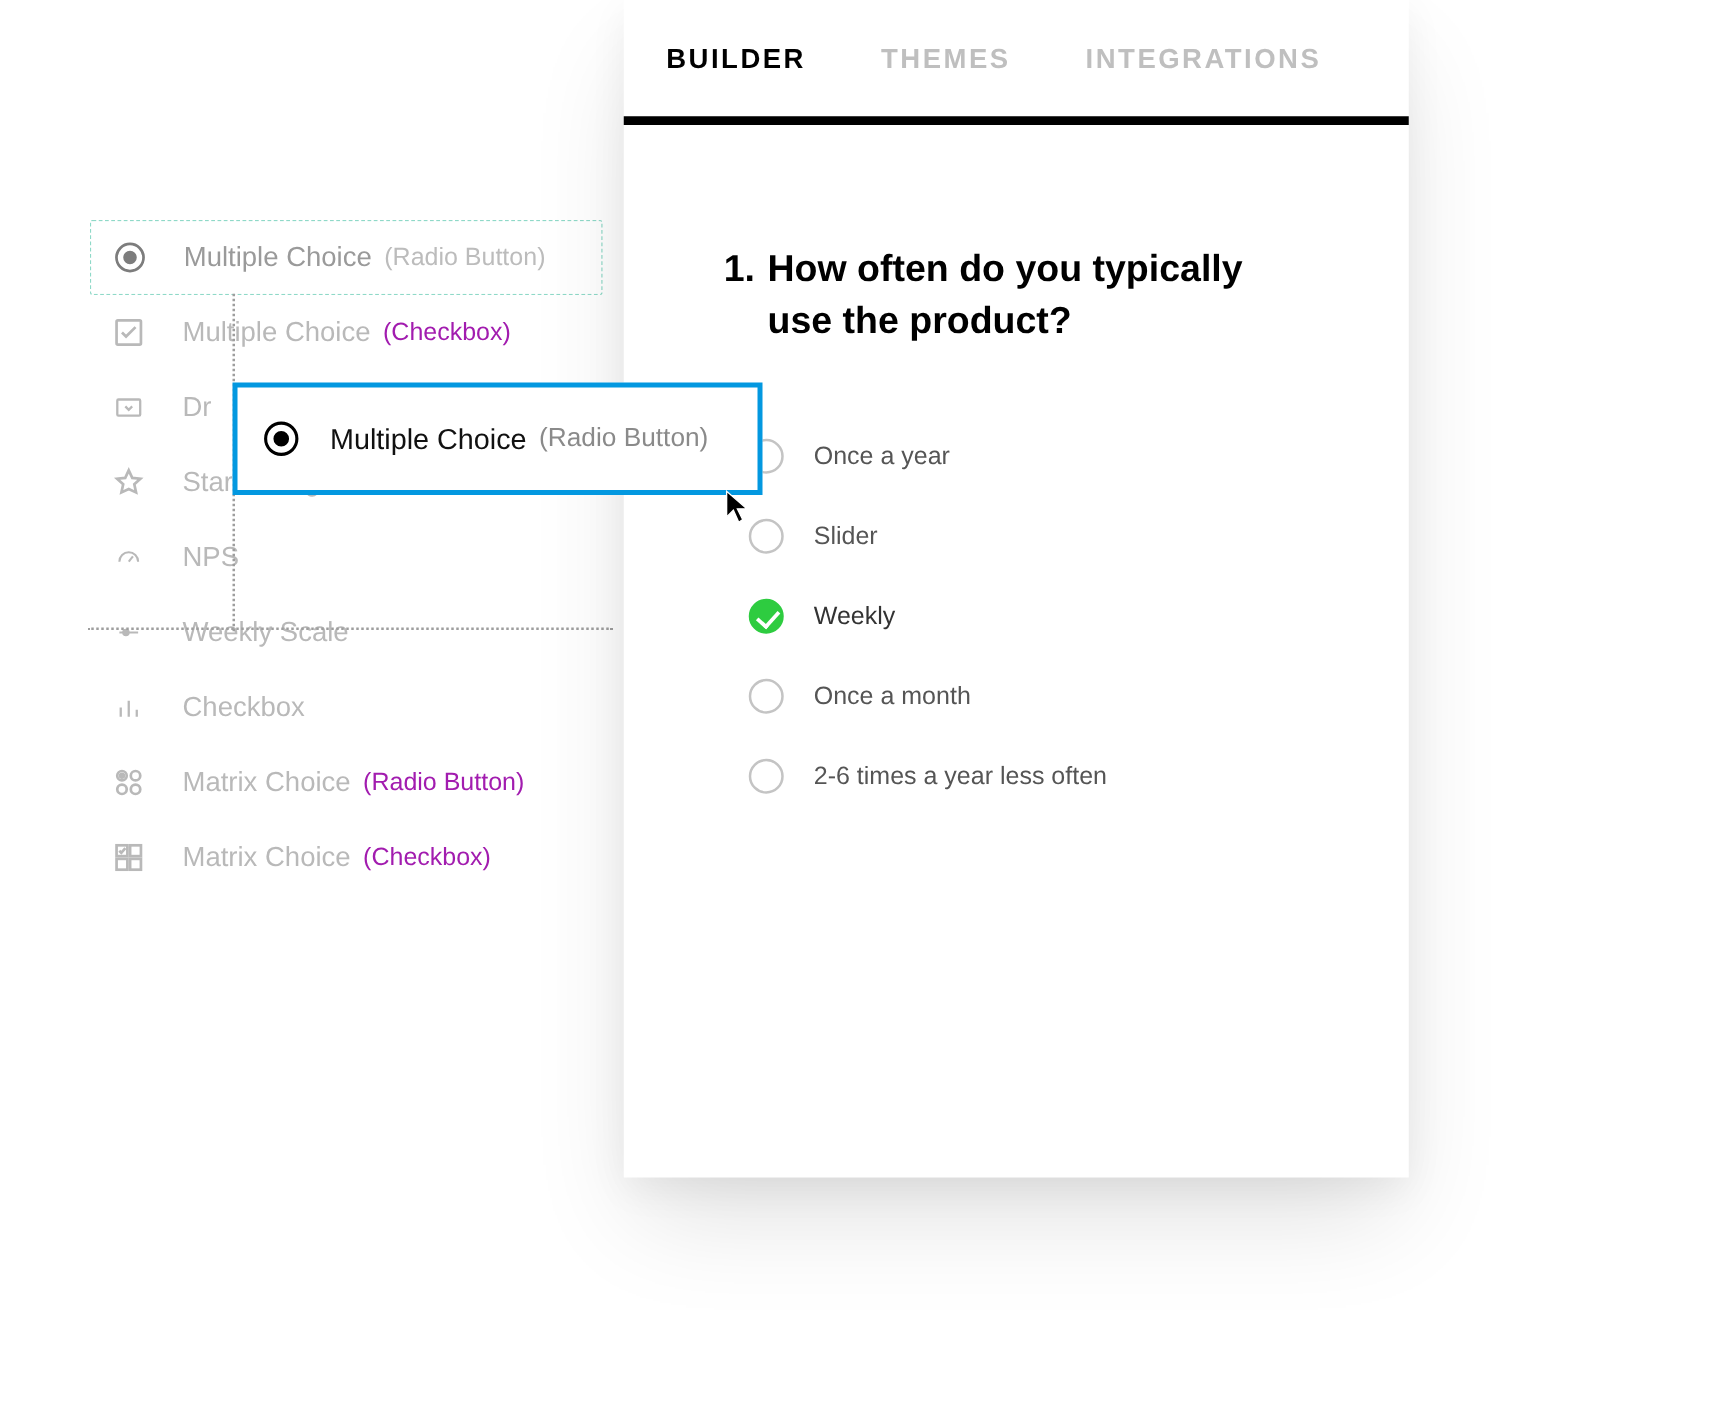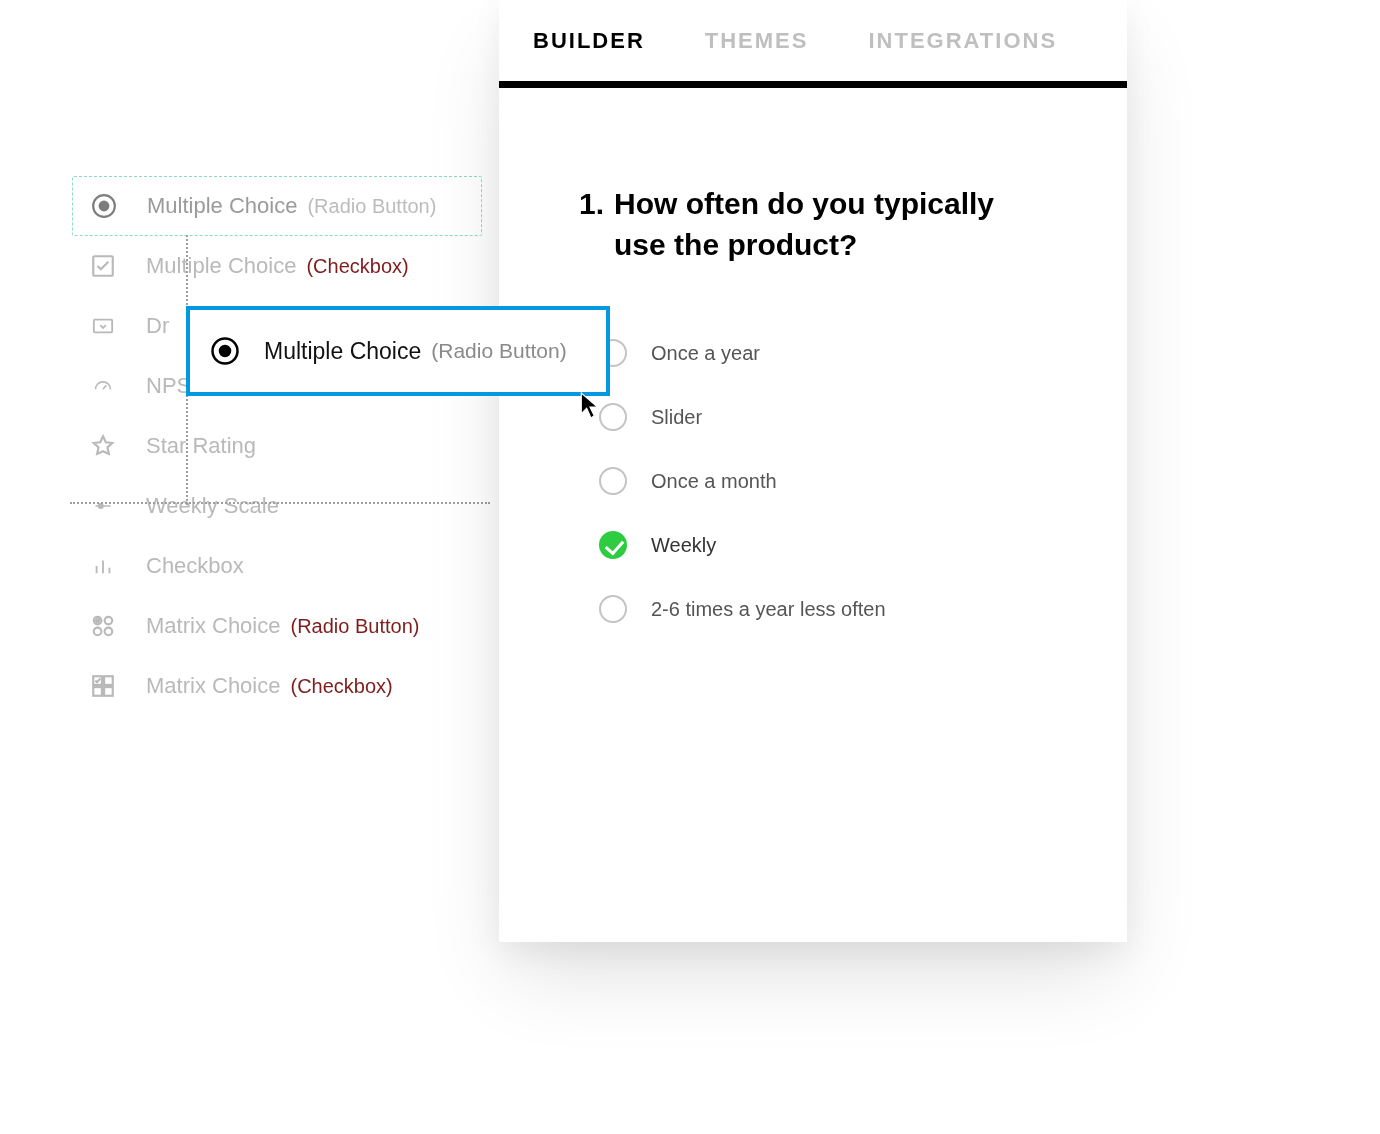--- a/index.html
+++ b/index.html
@@ -31,21 +31,21 @@
   }
   .palette-item .ic {
     width: 26px;
     height: 26px;
     margin-right: 30px;
     flex: 0 0 26px;
     display:flex; align-items:center; justify-content:center;
   }
   .palette-item .sub {
     font-size: 20px;
-    color: #7f1d1d;
+    color: #a21caf;
     margin-left: 10px;
   }
   .palette-item.selected-ghost {
     border: 1px dashed #8fd9c8;
     border-radius: 2px;
     color: #9a9a9a;
   }
   .palette-item.selected-ghost .sub { color:#bcbcbc; }
   .palette-item.selected-ghost .ic svg { color:#7d7d7d; }
 
@@ -98,21 +98,21 @@
     left: 499px;
     top: 0;
     width: 628px;
     height: 942px;
     background: #fff;
     box-shadow: 0 40px 80px -10px rgba(0,0,0,.12), 0 10px 30px rgba(0,0,0,.06);
   }
   .tabs {
     display:flex;
     align-items:center;
-    height: 88px;
+    height: 100px;
     border-bottom: 7px solid #000;
     padding: 0 34px;
     gap: 60px;
     font-size: 22px;
     letter-spacing: 2px;
     color:#bfbfbf;
     font-weight:600;
   }
   .tabs .tab { cursor:pointer; }
   .tabs .tab.active { color:#000; font-weight:700; }
@@ -198,35 +198,35 @@
           <path d="M9 11l3 3 3-3"></path>
         </svg>
     </span>
     <span>Dr</span>
   </div>
 
 
 
   <div class="palette-item">
     <span class="ic">
+      <svg viewBox="0 0 24 24" width="26" height="26" fill="none" stroke="currentColor" stroke-width="2">
+          <path d="M12 3l2.6 5.6 6 .6-4.5 4.1 1.3 6L12 16.8 6.6 19.3l1.3-6L3.4 9.2l6-.6z"></path>
+        </svg>
+    </span>
+    <span>Star Rating</span>
+  </div>
+
+  <div class="palette-item">
+    <span class="ic">
       <svg viewBox="0 0 24 24" width="26" height="20" fill="none" stroke="currentColor" stroke-width="2">
           <path d="M3 16a9 9 0 0 1 18 0"></path>
           <path d="M12 16l4-5"></path>
         </svg>
     </span>
     <span>NPS</span>
-  </div>
-
-  <div class="palette-item">
-    <span class="ic">
-      <svg viewBox="0 0 24 24" width="26" height="26" fill="none" stroke="currentColor" stroke-width="2">
-          <path d="M12 3l2.6 5.6 6 .6-4.5 4.1 1.3 6L12 16.8 6.6 19.3l1.3-6L3.4 9.2l6-.6z"></path>
-        </svg>
-    </span>
-    <span>Star Rating</span>
   </div>
 
   <div class="palette-item">
     <span class="ic">
       <svg viewBox="0 0 24 24" width="26" height="18" fill="none" stroke="currentColor" stroke-width="2">
           <path d="M2 12h20"></path>
           <circle cx="9" cy="12" r="3" fill="currentColor"></circle>
         </svg>
     </span>
     <span>Weekly Scale</span>
@@ -288,27 +288,27 @@
 
     <div class="options">
       <div class="opt">
         <span class="radio"></span>
         <span>Once a year</span>
       </div>
       <div class="opt">
         <span class="radio"></span>
         <span>Slider</span>
       </div>
+      <div class="opt selected">
+        <span class="radio"></span>
+        <span>Weekly</span>
+      </div>
       <div class="opt">
         <span class="radio"></span>
         <span>Once a month</span>
-      </div>
-      <div class="opt selected">
-        <span class="radio"></span>
-        <span>Weekly</span>
       </div>
       <div class="opt">
         <span class="radio"></span>
         <span>2-6 times a year less often</span>
       </div>
     </div>
   </div>
 </div>
 
 <div class="drag-card">

